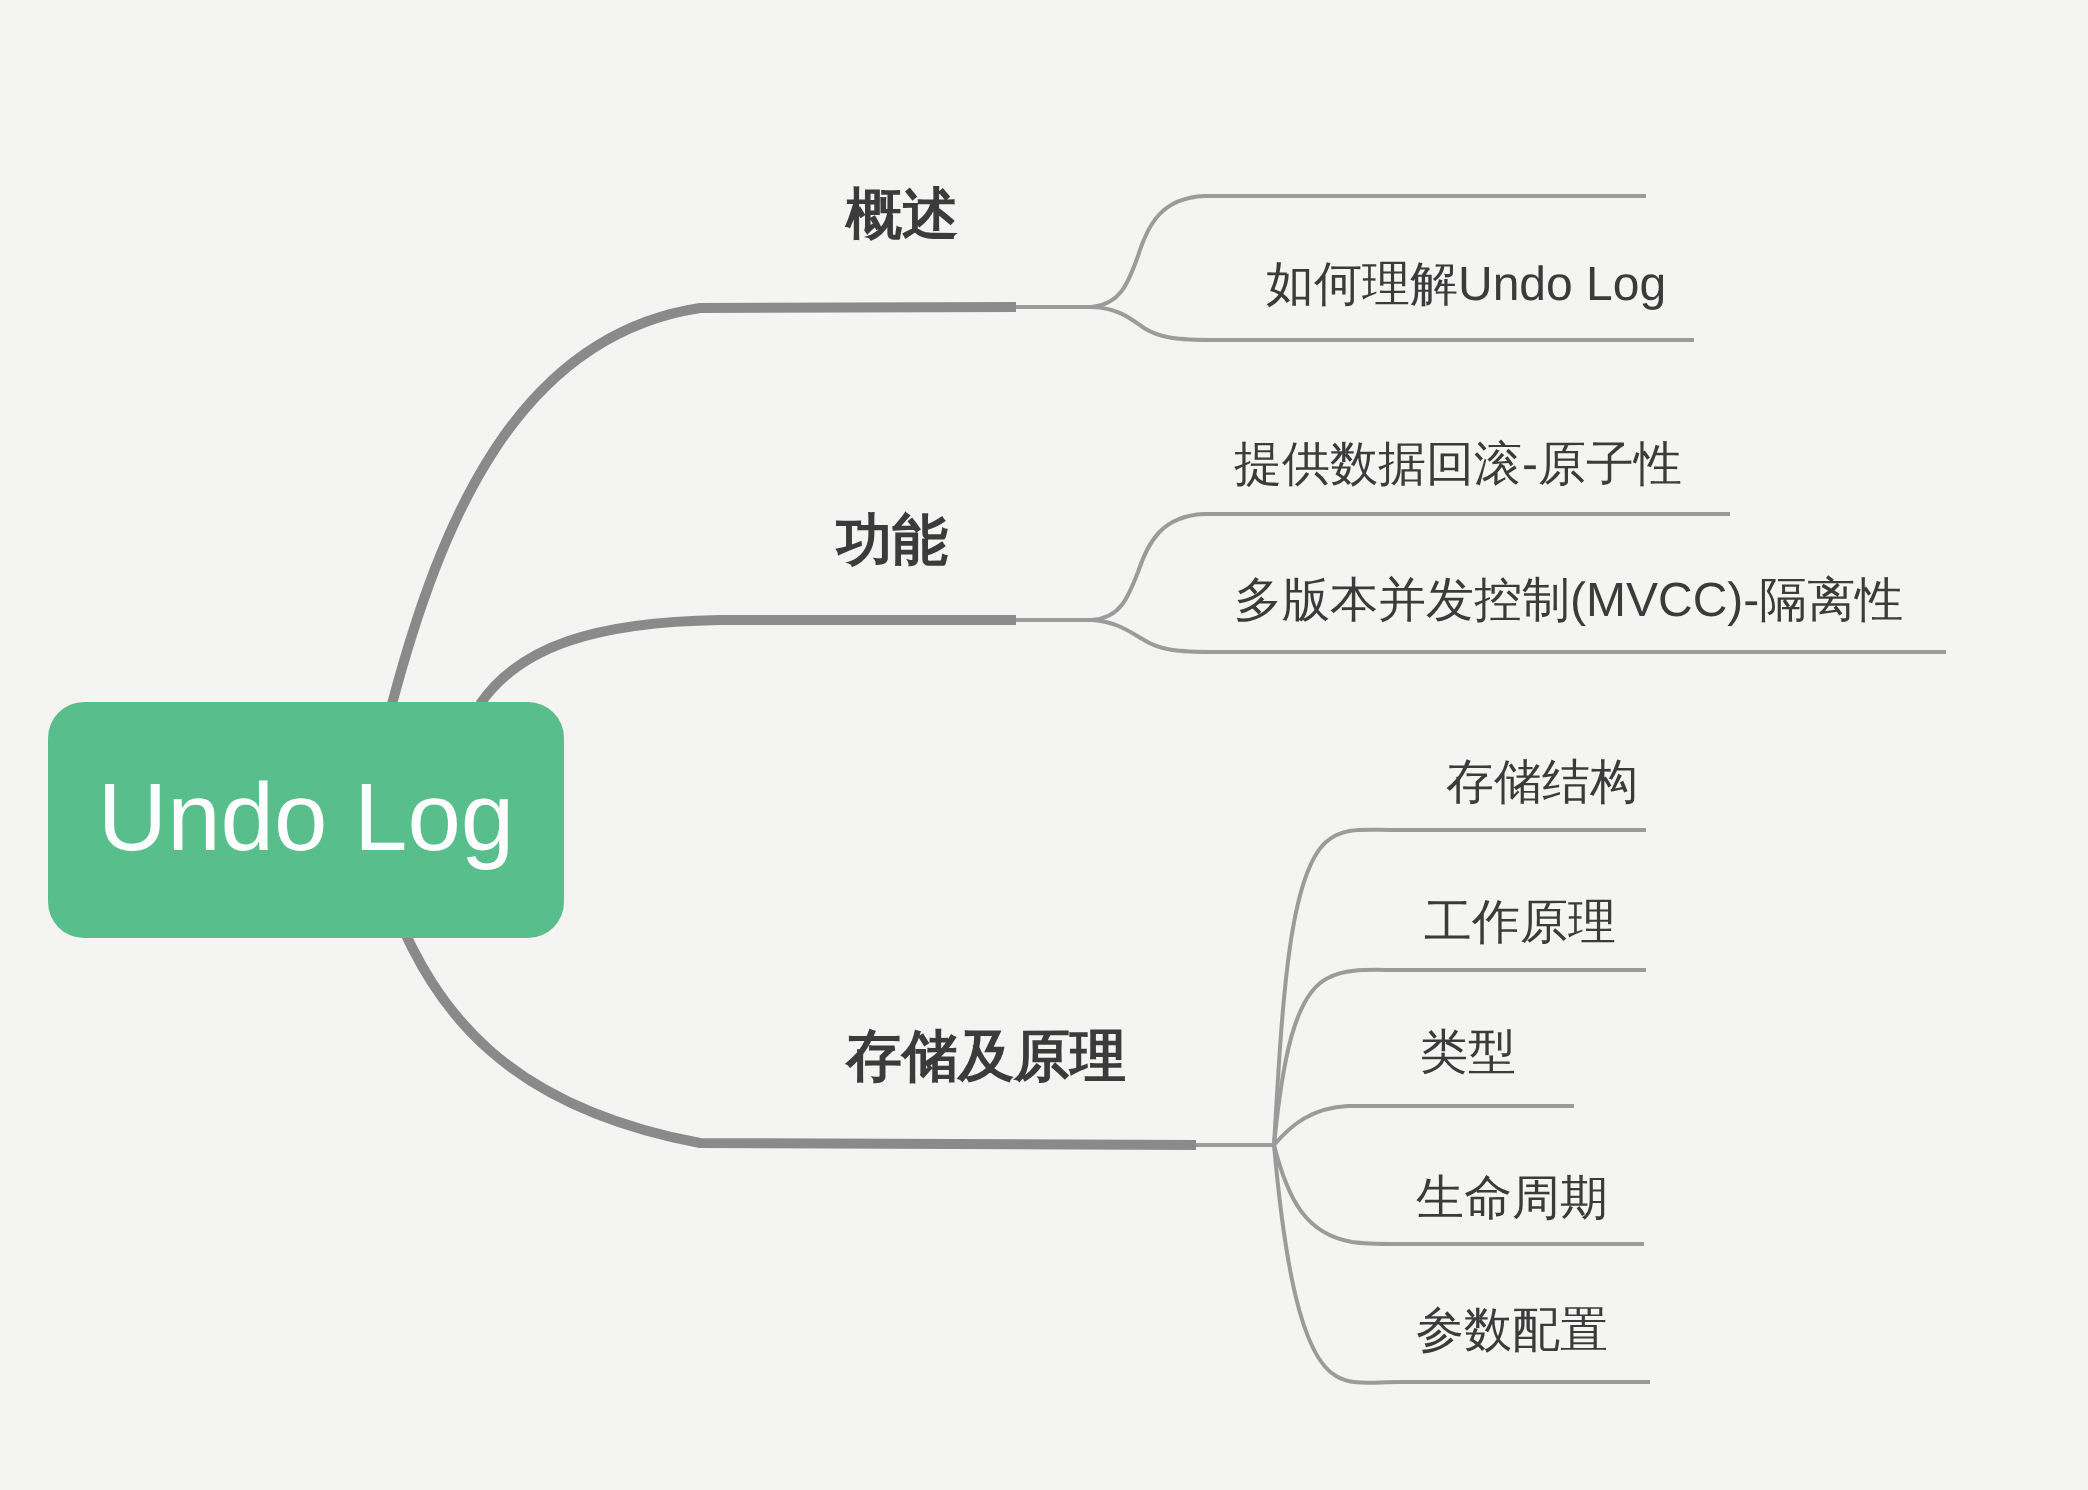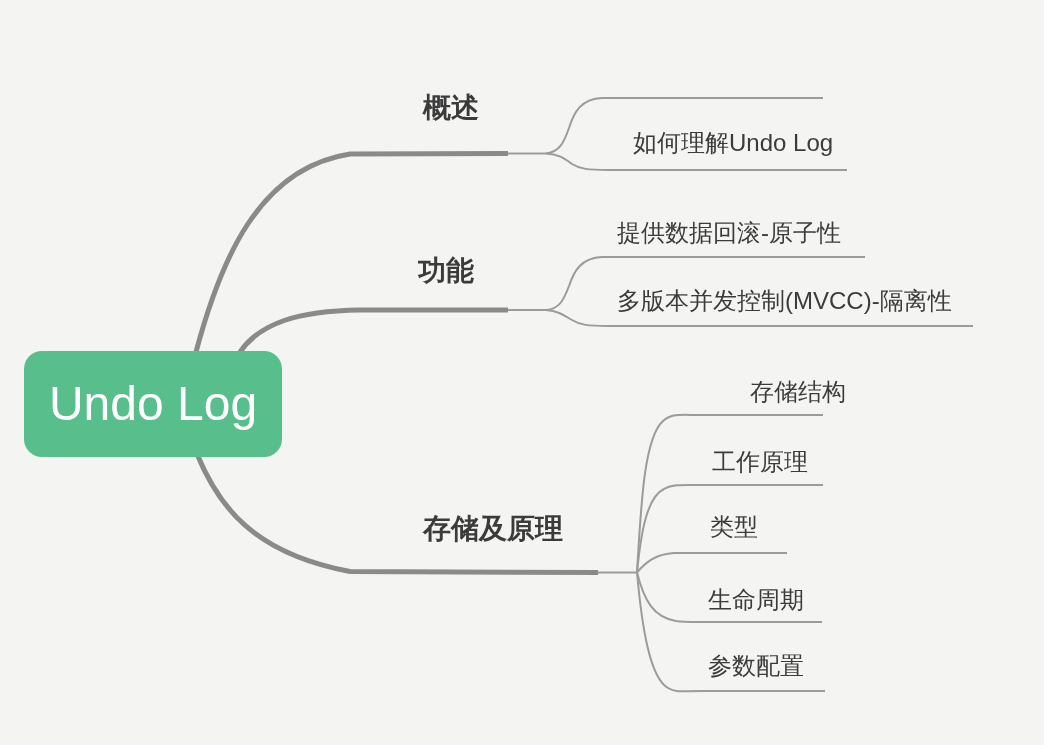--- a/index.html
+++ b/index.html
@@ -33,21 +33,21 @@
     stroke: var(--branch-line);
     stroke-width: 5;
   }
   svg.connectors path.thin {
     stroke: var(--child-line);
     stroke-width: 2;
   }
   .root-node {
     position: absolute;
     left: 24px; top: 351px;
-    width: 258px; height: 106px;
+    width: 258px; height: 118px;
     background: var(--root-fill);
     border-radius: 18px;
     display: flex;
     align-items: center;
     justify-content: center;
     cursor: pointer;
   }
   .root-node .root-label {
     color: var(--root-text);
     font-size: 48px;
@@ -95,19 +95,19 @@
   </div>
 
   <div class="label branch-label" style="left:423px; top:108px;">概述</div>
   <div class="label child-label" style="left:633px; top:143px;">如何理解Undo Log</div>
 
   <div class="label branch-label" style="left:418px; top:271px;">功能</div>
   <div class="label child-label" style="left:617px; top:233px;">提供数据回滚-原子性</div>
   <div class="label branch-label" style="left:423px; top:529px;">存储及原理</div>
 
   <div class="label child-label" style="left:617px; top:301px;">多版本并发控制(MVCC)-隔离性</div>
-  <div class="label child-label" style="left:750px; top:392px;">存储结构</div>
+  <div class="label child-label" style="left:723px; top:392px;">存储结构</div>
   <div class="label child-label" style="left:712px; top:462px;">工作原理</div>
   <div class="label child-label" style="left:710px; top:527px;">类型</div>
   <div class="label child-label" style="left:708px; top:600px;">生命周期</div>
   <div class="label child-label" style="left:708px; top:666px;">参数配置</div>
 
 </div>
 
 </body></html>

